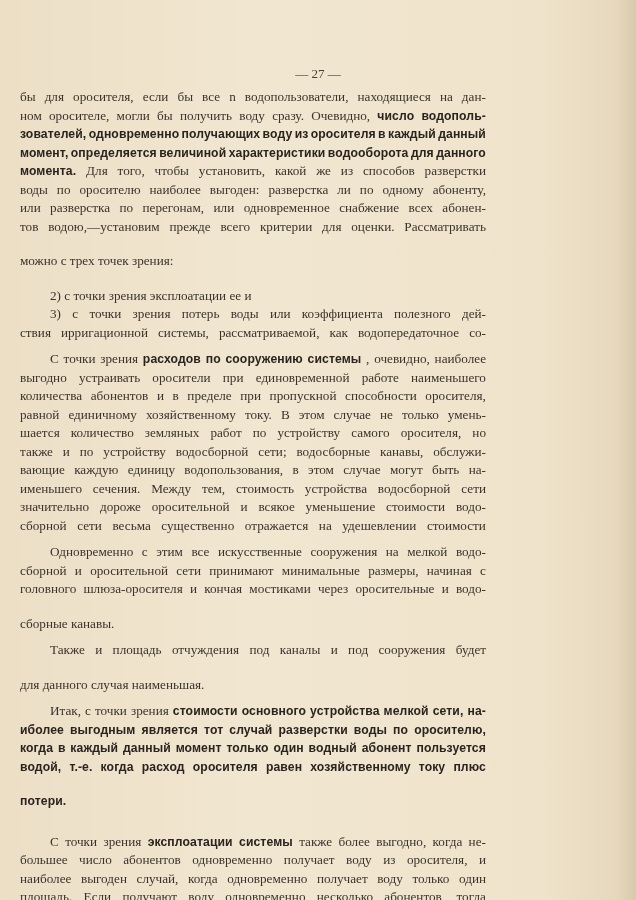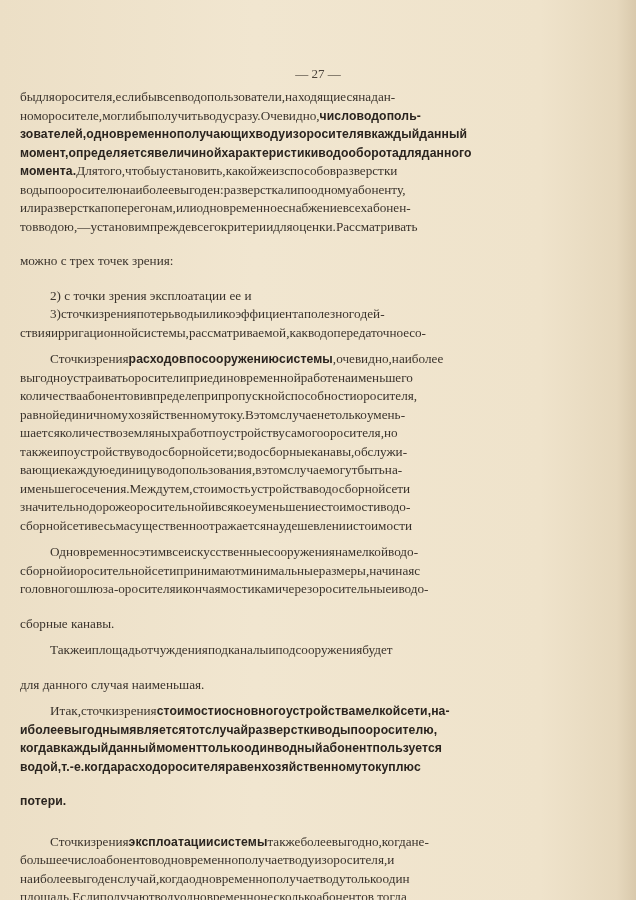--- a/index.html
+++ b/index.html
@@ -12,21 +12,21 @@
       position: relative;
     }
     .page-number {
       position: absolute; top: 66px; left: 0; width: 100%;
       text-align: center; font-size: 13px; color: #4a423a;
     }
     .text-block {
       position: absolute; left: 20px; top: 88px; width: 466px;
       font-size: 13.2px; line-height: 18.5px;
     }
-    .line { white-space: nowrap; display: flex; height: 18.5px; }
+    .line { white-space: nowrap; display: flex; justify-content: space-between; height: 18.5px; }
     .line.last { justify-content: flex-start; margin-top: 16px; }
     .line.indent { padding-left: 30px; }
     .gap { height: 8px; }
     .gap-lg { height: 22px; }
     .b { font-family: "Liberation Sans", sans-serif; font-weight: bold; font-size: 12.2px; color: #2a241f; letter-spacing: 0.1px; }
     .seg { white-space: pre; }
   </style>
 </head>
 <body>
 

